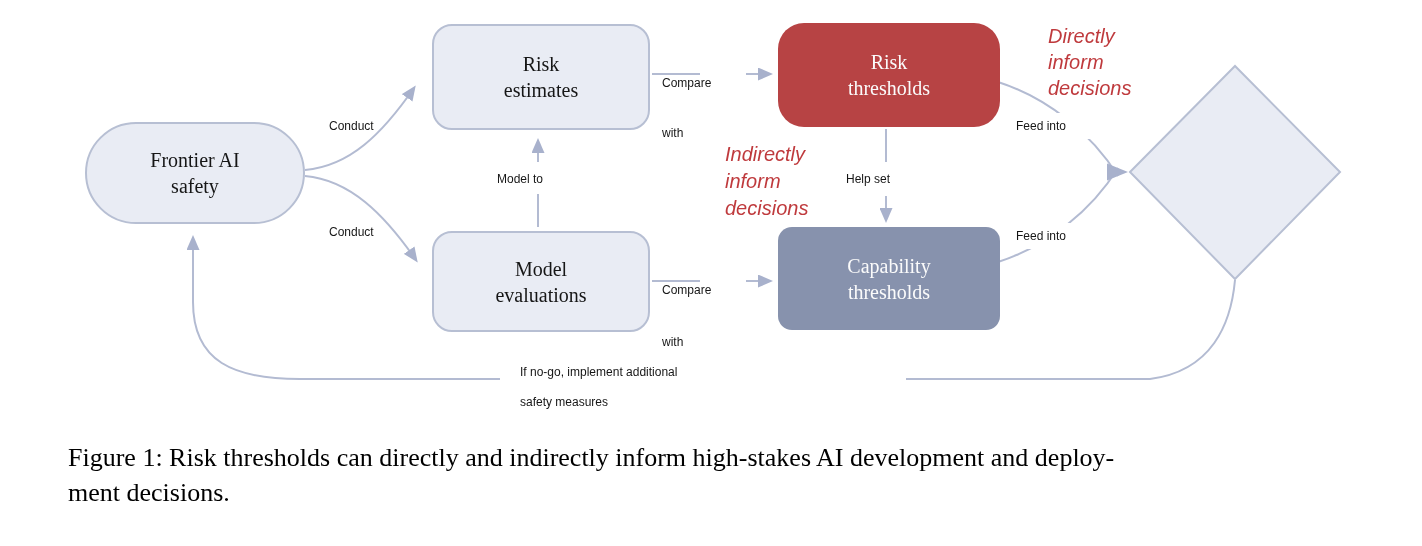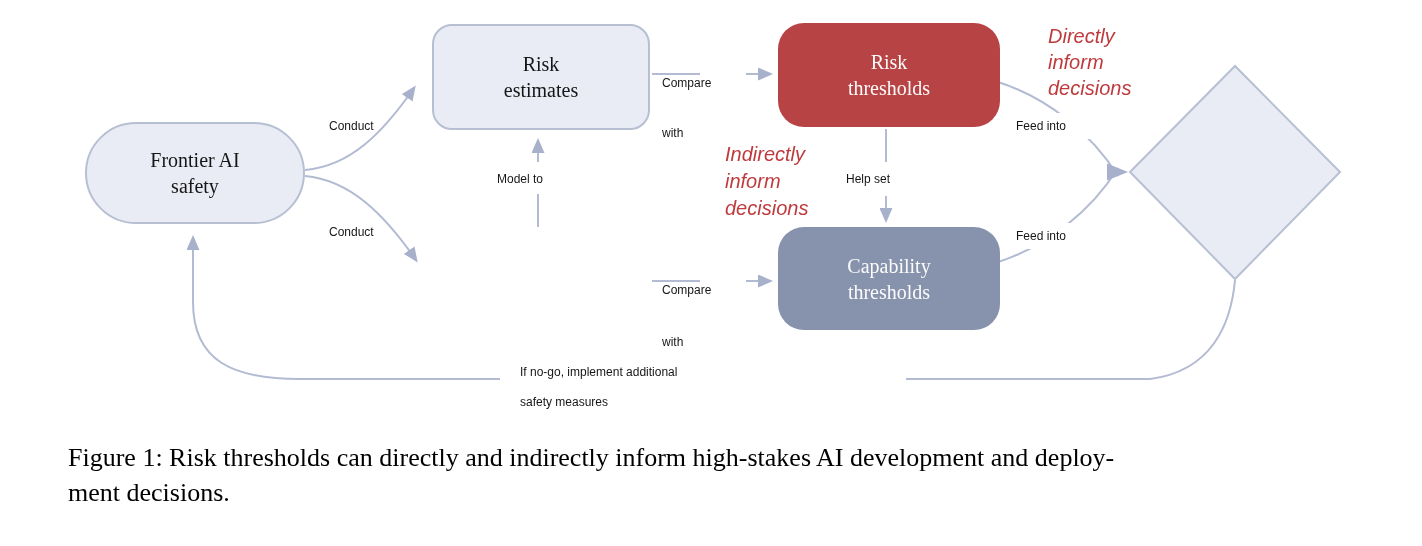--- a/index.html
+++ b/index.html
@@ -23,21 +23,21 @@
     position:absolute;display:flex;align-items:center;justify-content:center;
     text-align:center;white-space:pre-line;font-size:20px;line-height:26px;z-index:2;
     box-sizing:border-box;
     font-family:Liberation Serif, serif;
   }
   .node.light{background:var(--light-node-fill);border:2px solid var(--node-border);}
   .node.pill{left:85px;top:122px;width:220px;height:102px;border-radius:51px;}
   .node.risk-est{left:432px;top:24px;width:218px;height:106px;border-radius:20px;}
   .node.model-eval{left:432px;top:231px;width:218px;height:101px;border-radius:20px;}
   .node.risk-thr{left:778px;top:23px;width:222px;height:104px;border-radius:26px;background:var(--red-box-fill);color:var(--white-text);}
-  .node.cap-thr{left:778px;top:227px;width:222px;height:103px;border-radius:26px;background:var(--gray-box-fill);color:var(--white-text);}
+  .node.cap-thr{left:778px;top:227px;width:222px;height:103px;border-radius:14px;background:var(--gray-box-fill);color:var(--white-text);}
   .node.diamond-label{left:1150px;top:146px;width:172px;height:56px;background:transparent;}
   .lbl{
     position:absolute;z-index:3;font-size:12px;line-height:26px;text-align:left;
     white-space:pre-line;color:var(--black-text);
   }
   .lbl.whitebg{background:#ffffff;padding:0 3px;}
   .ann{
     position:absolute;z-index:3;font-size:20px;line-height:26px;text-align:left;
     white-space:pre-line;color:var(--red-text);font-style:italic;
   }
@@ -88,20 +88,22 @@
     <polygon points="1128,172 1107,163.5 1107,180.5" fill="var(--arrow-head)"></polygon>
 
     <path d="M 1235 280 C 1231 324 1212 371 1150 379 L 906 379" fill="none" stroke="var(--arrow-line)" stroke-width="2"></path>
     <path d="M 500 379 L 300 379 C 234 379 193 362 193 302 L 193 238" fill="none" stroke="var(--arrow-line)" stroke-width="2" marker-end="url(#ah)"></path>
   </svg>
 
   <div class="node light pill">Frontier AI
 safety</div>
   <div class="node light risk-est">Risk
 estimates</div>
+  <div class="node light model-eval">Model
+evaluations</div>
   <div class="node risk-thr">Risk
 thresholds</div>
   <div class="node cap-thr">Capability
 thresholds</div>
 
   <div class="lbl conduct-top">Conduct</div>
   <div class="lbl conduct-bottom">Conduct</div>
   <div class="lbl input-to">Model to</div>
   <div class="lbl compare-top">
     <div>Compare</div>

